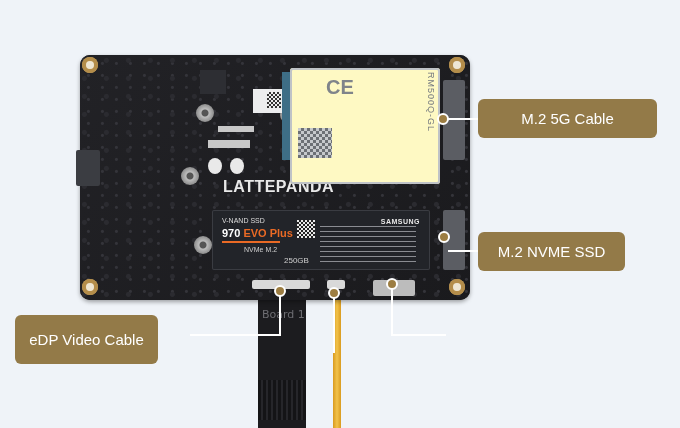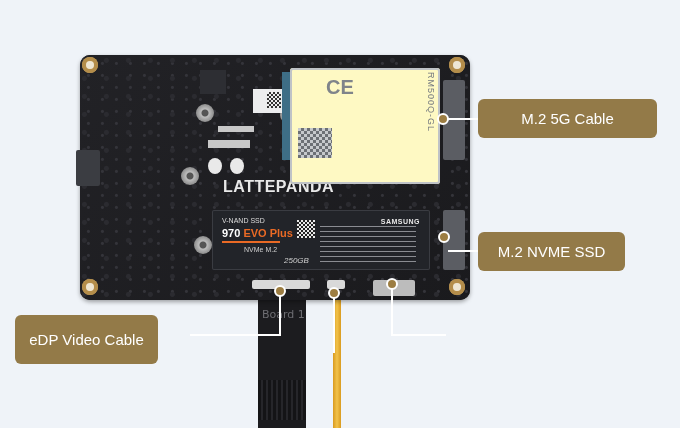--- a/index.html
+++ b/index.html
@@ -26,21 +26,21 @@
   .mod5g .name{position:absolute;right:4px;top:4px;writing-mode:vertical-rl;font-size:9px;color:#74797f;letter-spacing:1px;}
   .mod5g .blue{position:absolute;left:-8px;top:4px;width:8px;height:88px;background:#3e6e86;}
   .slot{position:absolute;background:#5b5d63;border-radius:2px;}
   
   .ssd{position:absolute;left:212px;top:210px;width:218px;height:60px;background:#222429;border-radius:2px;box-shadow:inset 0 0 0 1px #3a3c42;}
   .ssd .l1{position:absolute;left:10px;top:7px;font-size:7px;color:#dcdcdc;}
   .ssd .l2{position:absolute;left:10px;top:17px;font-size:11px;color:#fff;font-weight:bold;}
   .ssd .l2 span{color:#ea6a25;}
   .ssd .bar{position:absolute;left:10px;top:31px;width:58px;height:2px;background:#ea6a25;}
   .ssd .l3{position:absolute;left:32px;top:36px;font-size:7px;color:#cfcfcf;}
-  .ssd .cap{position:absolute;left:72px;top:46px;font-size:8px;color:#cfcfcf;font-style:italic;}
+  .ssd .cap{position:absolute;left:72px;top:46px;font-size:8px;color:#cfcfcf;}
   .ssd .qr{position:absolute;left:85px;top:10px;width:18px;height:18px;background:repeating-conic-gradient(#222 0 25%,#e8e8e8 0 50%) 0 0/4px 4px;}
   .ssd .brand{position:absolute;right:10px;top:8px;font-size:7px;color:#e8e8e8;font-weight:bold;letter-spacing:.5px;}
   .ssd .lines{position:absolute;left:108px;top:16px;width:96px;height:38px;background:repeating-linear-gradient(180deg,#8a8c92 0 1px,transparent 1px 5px);}
   
   .logo{position:absolute;left:196px;top:178px;color:#e9e9e9;font-size:16px;font-weight:bold;letter-spacing:.5px;margin-left:27px;}
   .logo-eyes{position:absolute;left:208px;top:158px;width:36px;height:18px;}
   .logo-eyes i{position:absolute;top:0;width:14px;height:16px;border-radius:50%;background:#e9e9e9;}
   .logo-eyes i:first-child{left:0;} .logo-eyes i:last-child{right:0;}
   .sticker{position:absolute;left:253px;top:89px;width:30px;height:24px;background:#ecedee;}
   .sticker::after{content:"";position:absolute;right:2px;top:3px;width:14px;height:16px;background:repeating-conic-gradient(#333 0 25%,#ecedee 0 50%) 0 0/4px 4px;}

